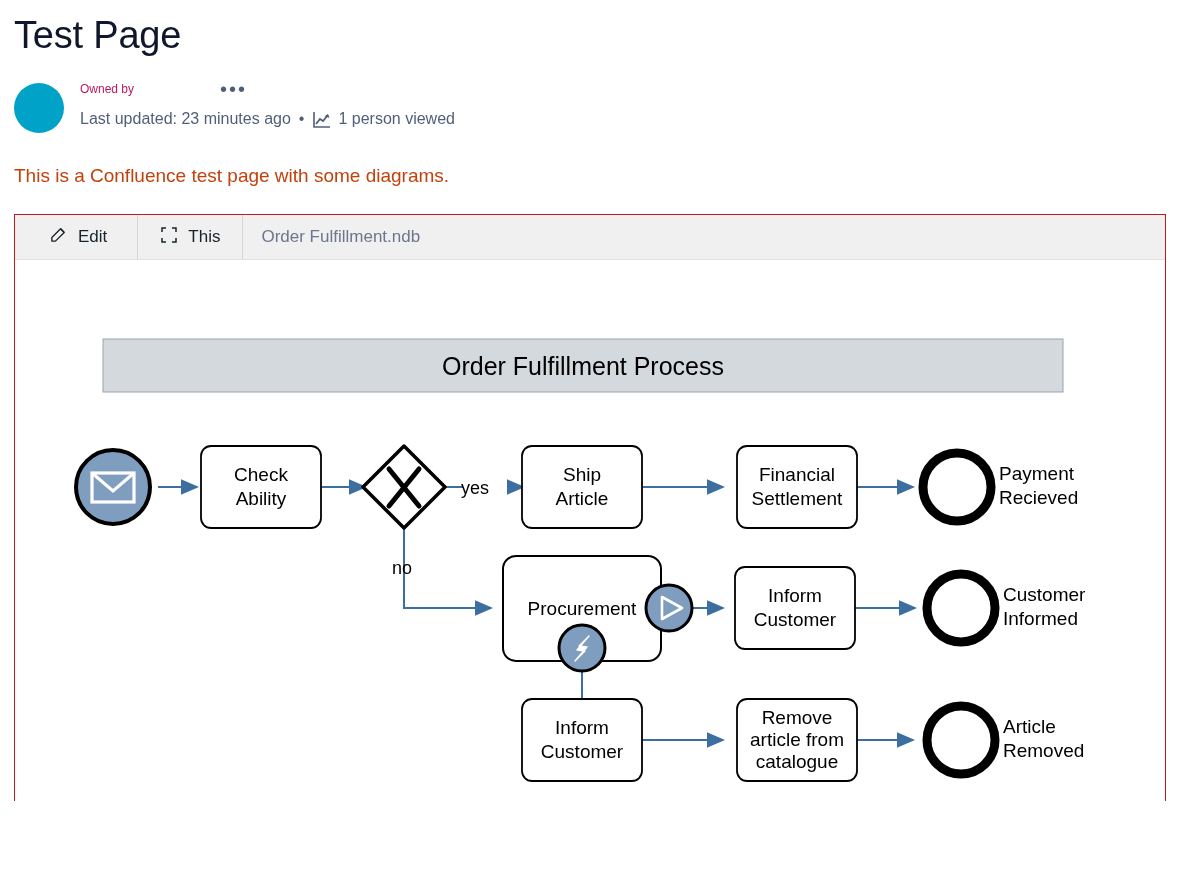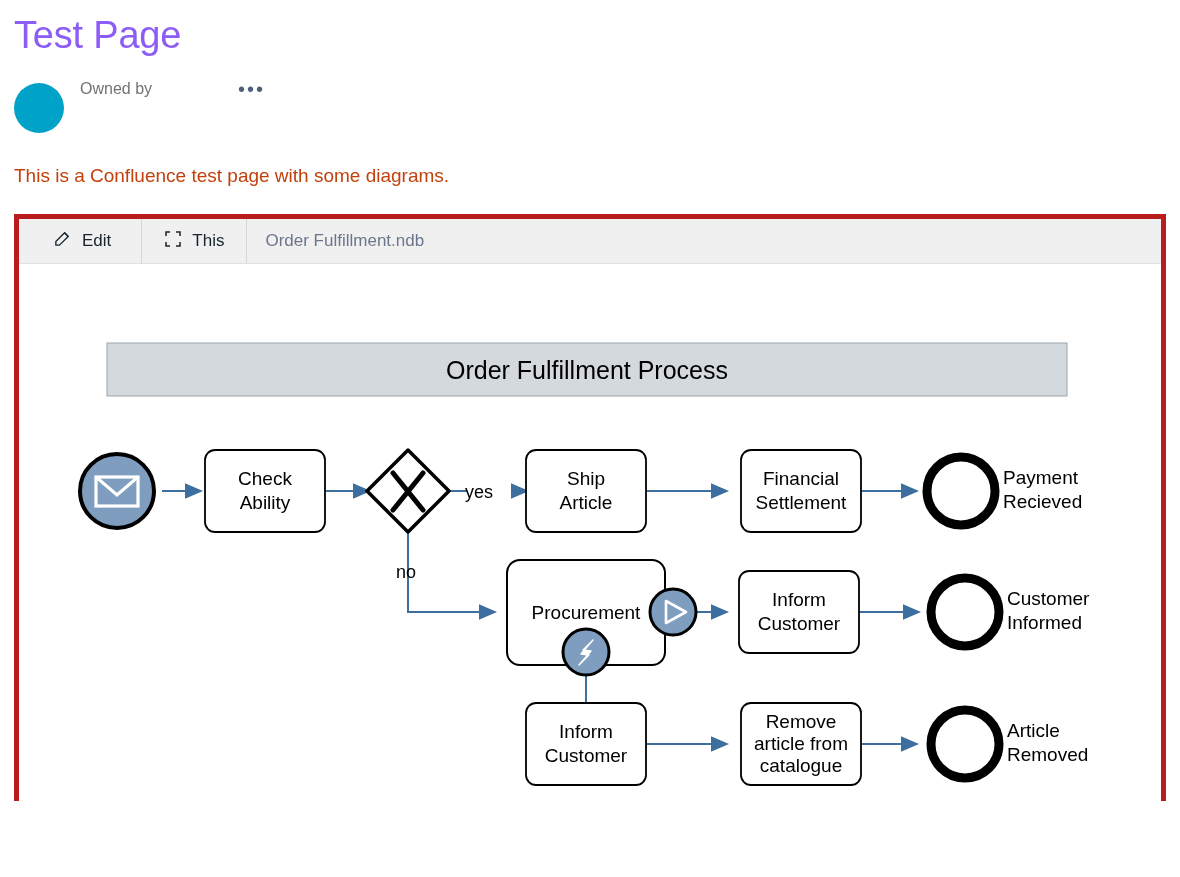--- a/index.html
+++ b/index.html
@@ -13,21 +13,21 @@
     height: 877px;
     font-family: "Liberation Sans", sans-serif;
     color: #172b4d;
     overflow: hidden;
   }
 
   
   .page-title {
     font-size: 38px;
     font-weight: 400;
-    color: #8b5cf6;
+    color: #0f172a;
     margin: 0;
     padding: 14px 0 0 14px;
     letter-spacing: -0.2px;
   }
 
   .byline {
     display: flex;
     align-items: flex-start;
     padding: 20px 0 0 14px;
   }
@@ -42,21 +42,21 @@
     margin-left: 16px;
     font-size: 16px;
     color: #505f79;
     line-height: 1.0;
   }
   .byline-row1 {
     display: flex;
     align-items: center;
     height: 24px;
   }
-  .owned-by { color: #737373; font-size: 16px; }
+  .owned-by { color: #be185d; font-size: 12px; }
   .more-dots {
     margin-left: 86px;
     color: #505f79;
     font-size: 20px;
     letter-spacing: 2px;
     line-height: 10px;
     cursor: pointer;
   }
   .byline-row2 {
     display: flex;
@@ -80,21 +80,21 @@
   .intro-text {
     font-size: 19px;
     color: #c2410c;
     padding: 32px 0 0 14px;
     margin: 0;
   }
 
   
   .macro {
     margin: 27px 14px 0 14px;
-    border: 5px solid #b91c1c;
+    border: 1px solid #b91c1c;
     background: #c2410c;
     height: 587px;
     box-sizing: border-box;
   }
   .macro-toolbar {
     height: 44px;
     background: #f0f0f0;
     border-bottom: 1px solid #dfe1e6;
     display: flex;
     align-items: stretch;
@@ -137,20 +137,32 @@
 <body>
 
 <h1 class="page-title">Test Page</h1>
 
 <div class="byline">
   <div class="avatar" style="background:#00a3c7;"></div>
   <div class="byline-text">
     <div class="byline-row1">
       <span class="owned-by">Owned by</span>
       <span class="more-dots">•••</span>
+    </div>
+    <div class="byline-row2">
+      <span>Last updated: 23 minutes ago</span>
+      <span class="dot-sep">•</span>
+      <span class="viewed-icon">
+        <svg width="20" height="18" viewBox="0 0 20 18">
+          <path d="M2 1 L2 16 L18 16" fill="none" stroke="#505f79" stroke-width="1.6"></path>
+          <polyline points="4,13 8,8 11,10 16,4" fill="none" stroke="#505f79" stroke-width="1.8"></polyline>
+          <polygon points="16,3 17.5,7 12.5,5.2" fill="#505f79"></polygon>
+        </svg>
+      </span>
+      <span>1 person viewed</span>
     </div>
   </div>
 </div>
 
 <p class="intro-text">This is a Confluence test page with some diagrams.</p>
 
 <div class="macro">
 
   <div class="macro-toolbar">
     <div class="tb-btn">

